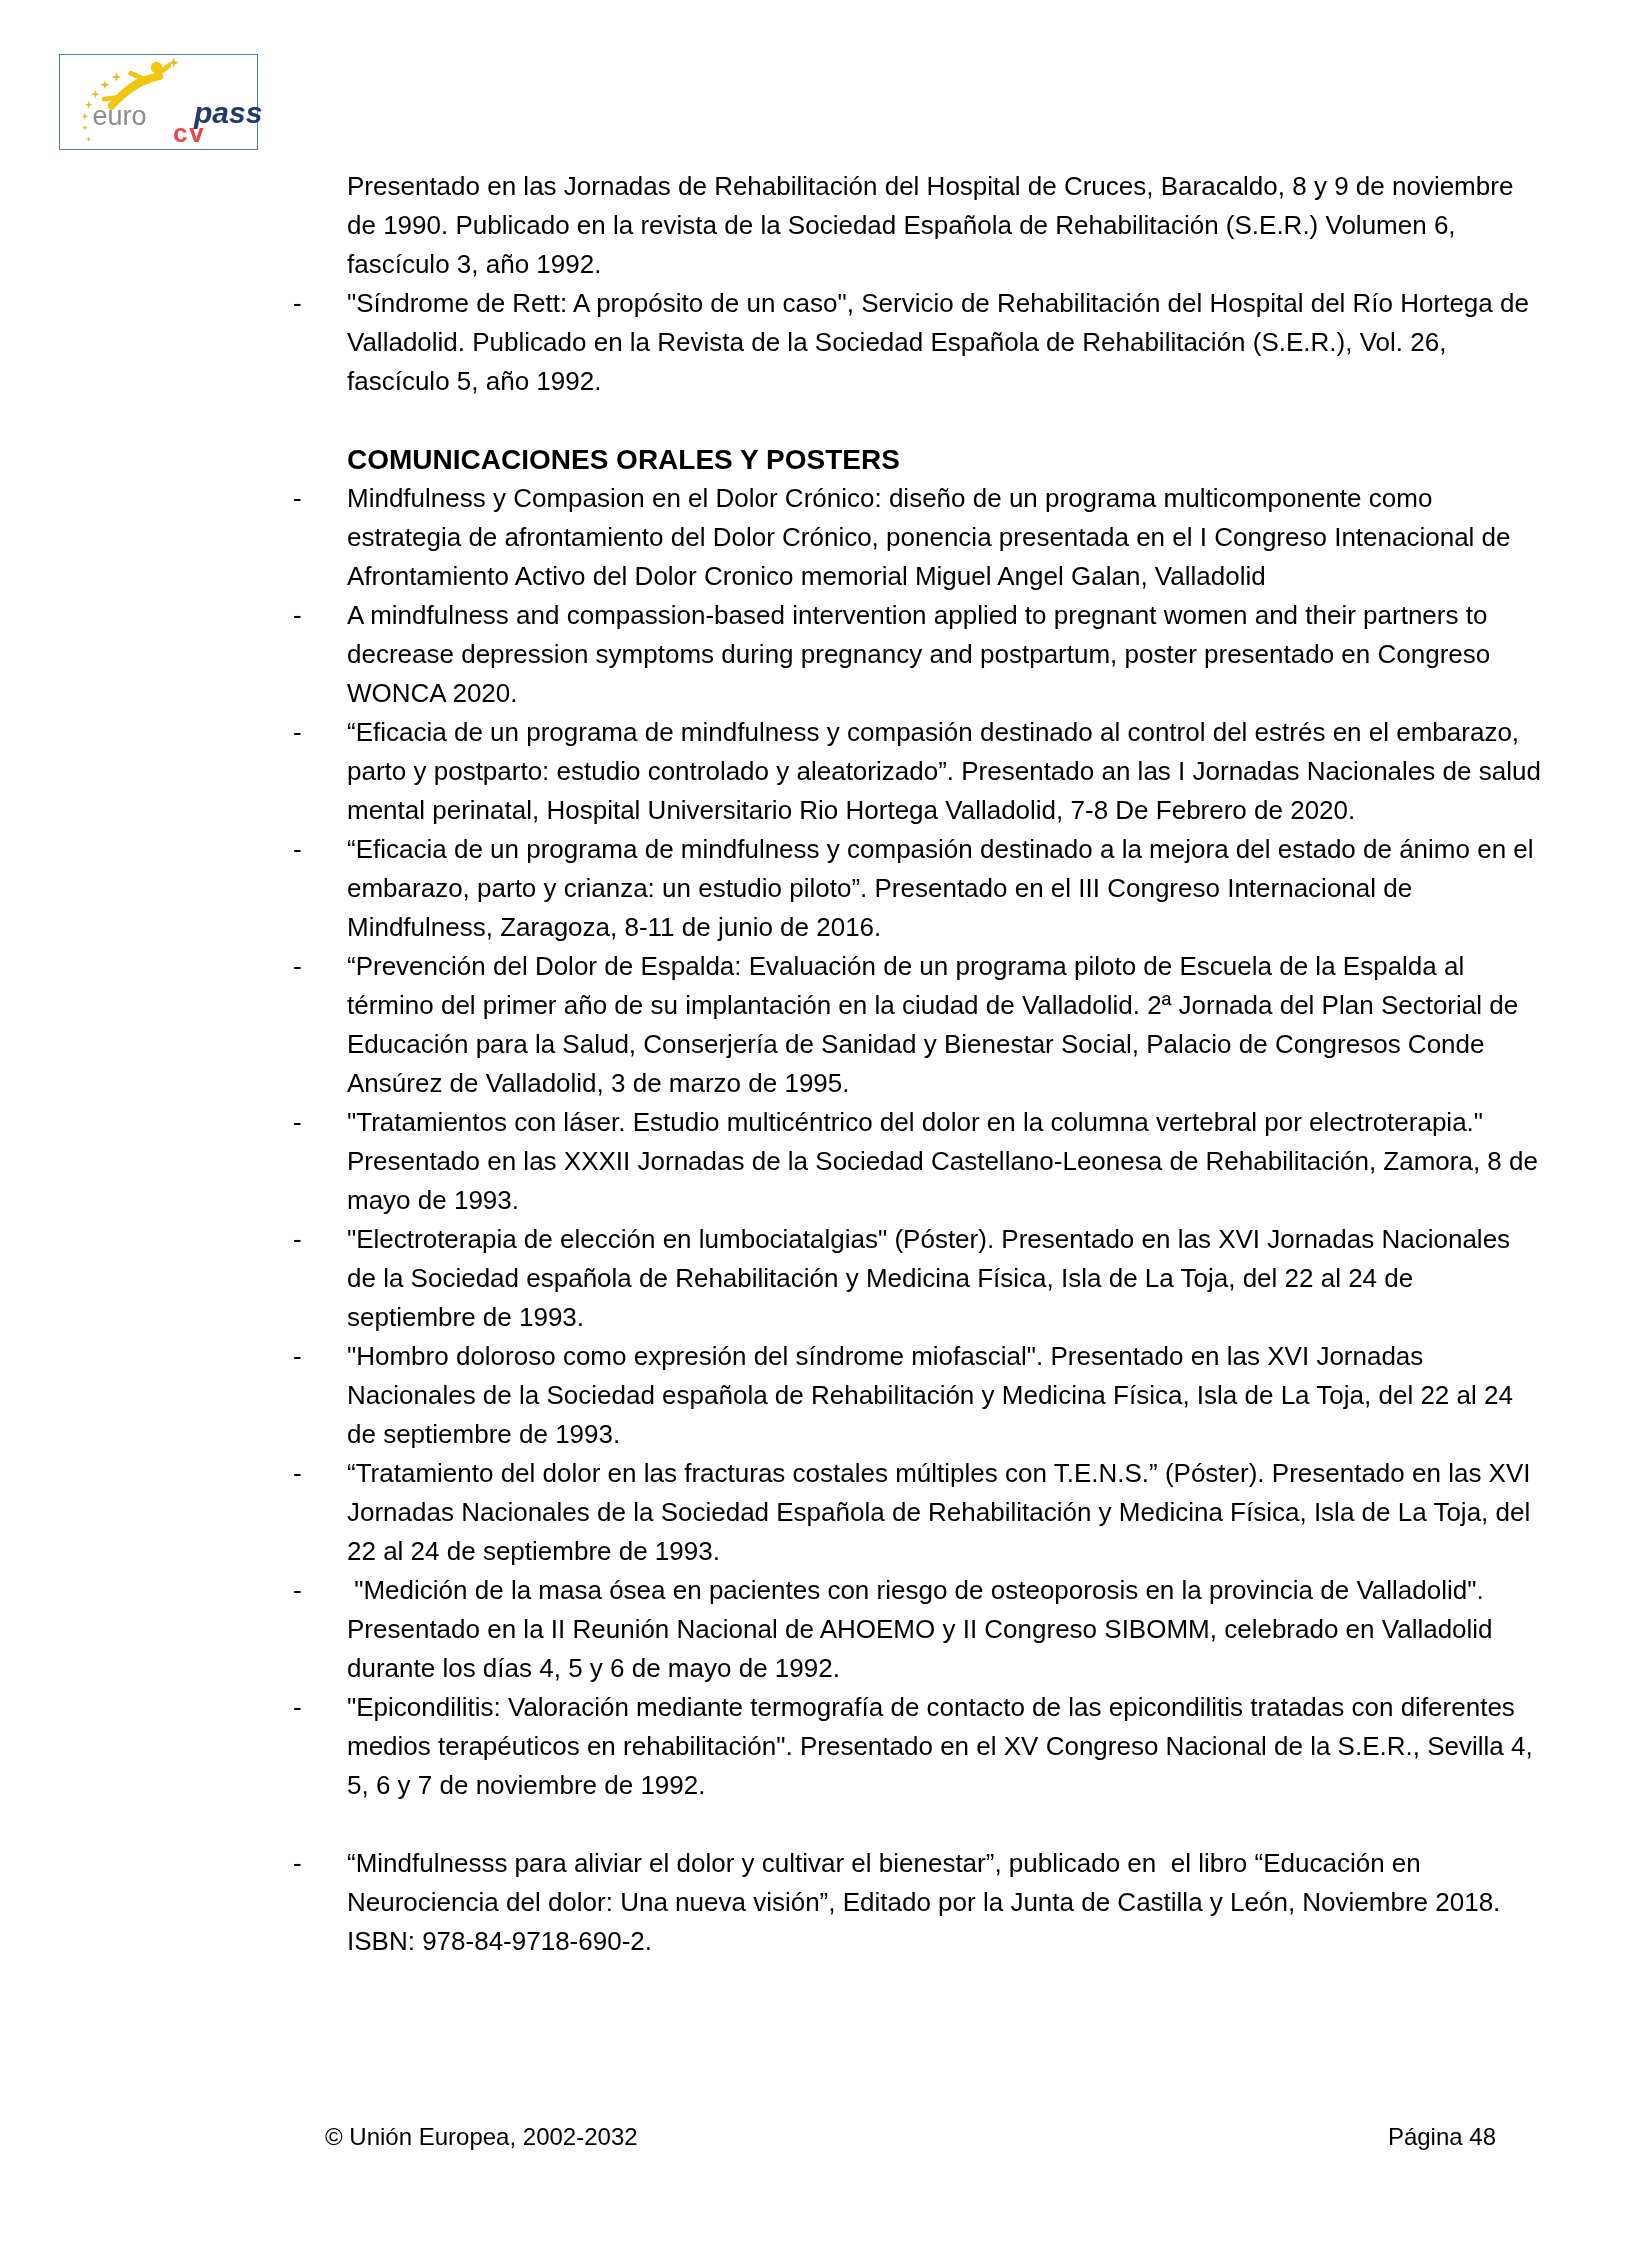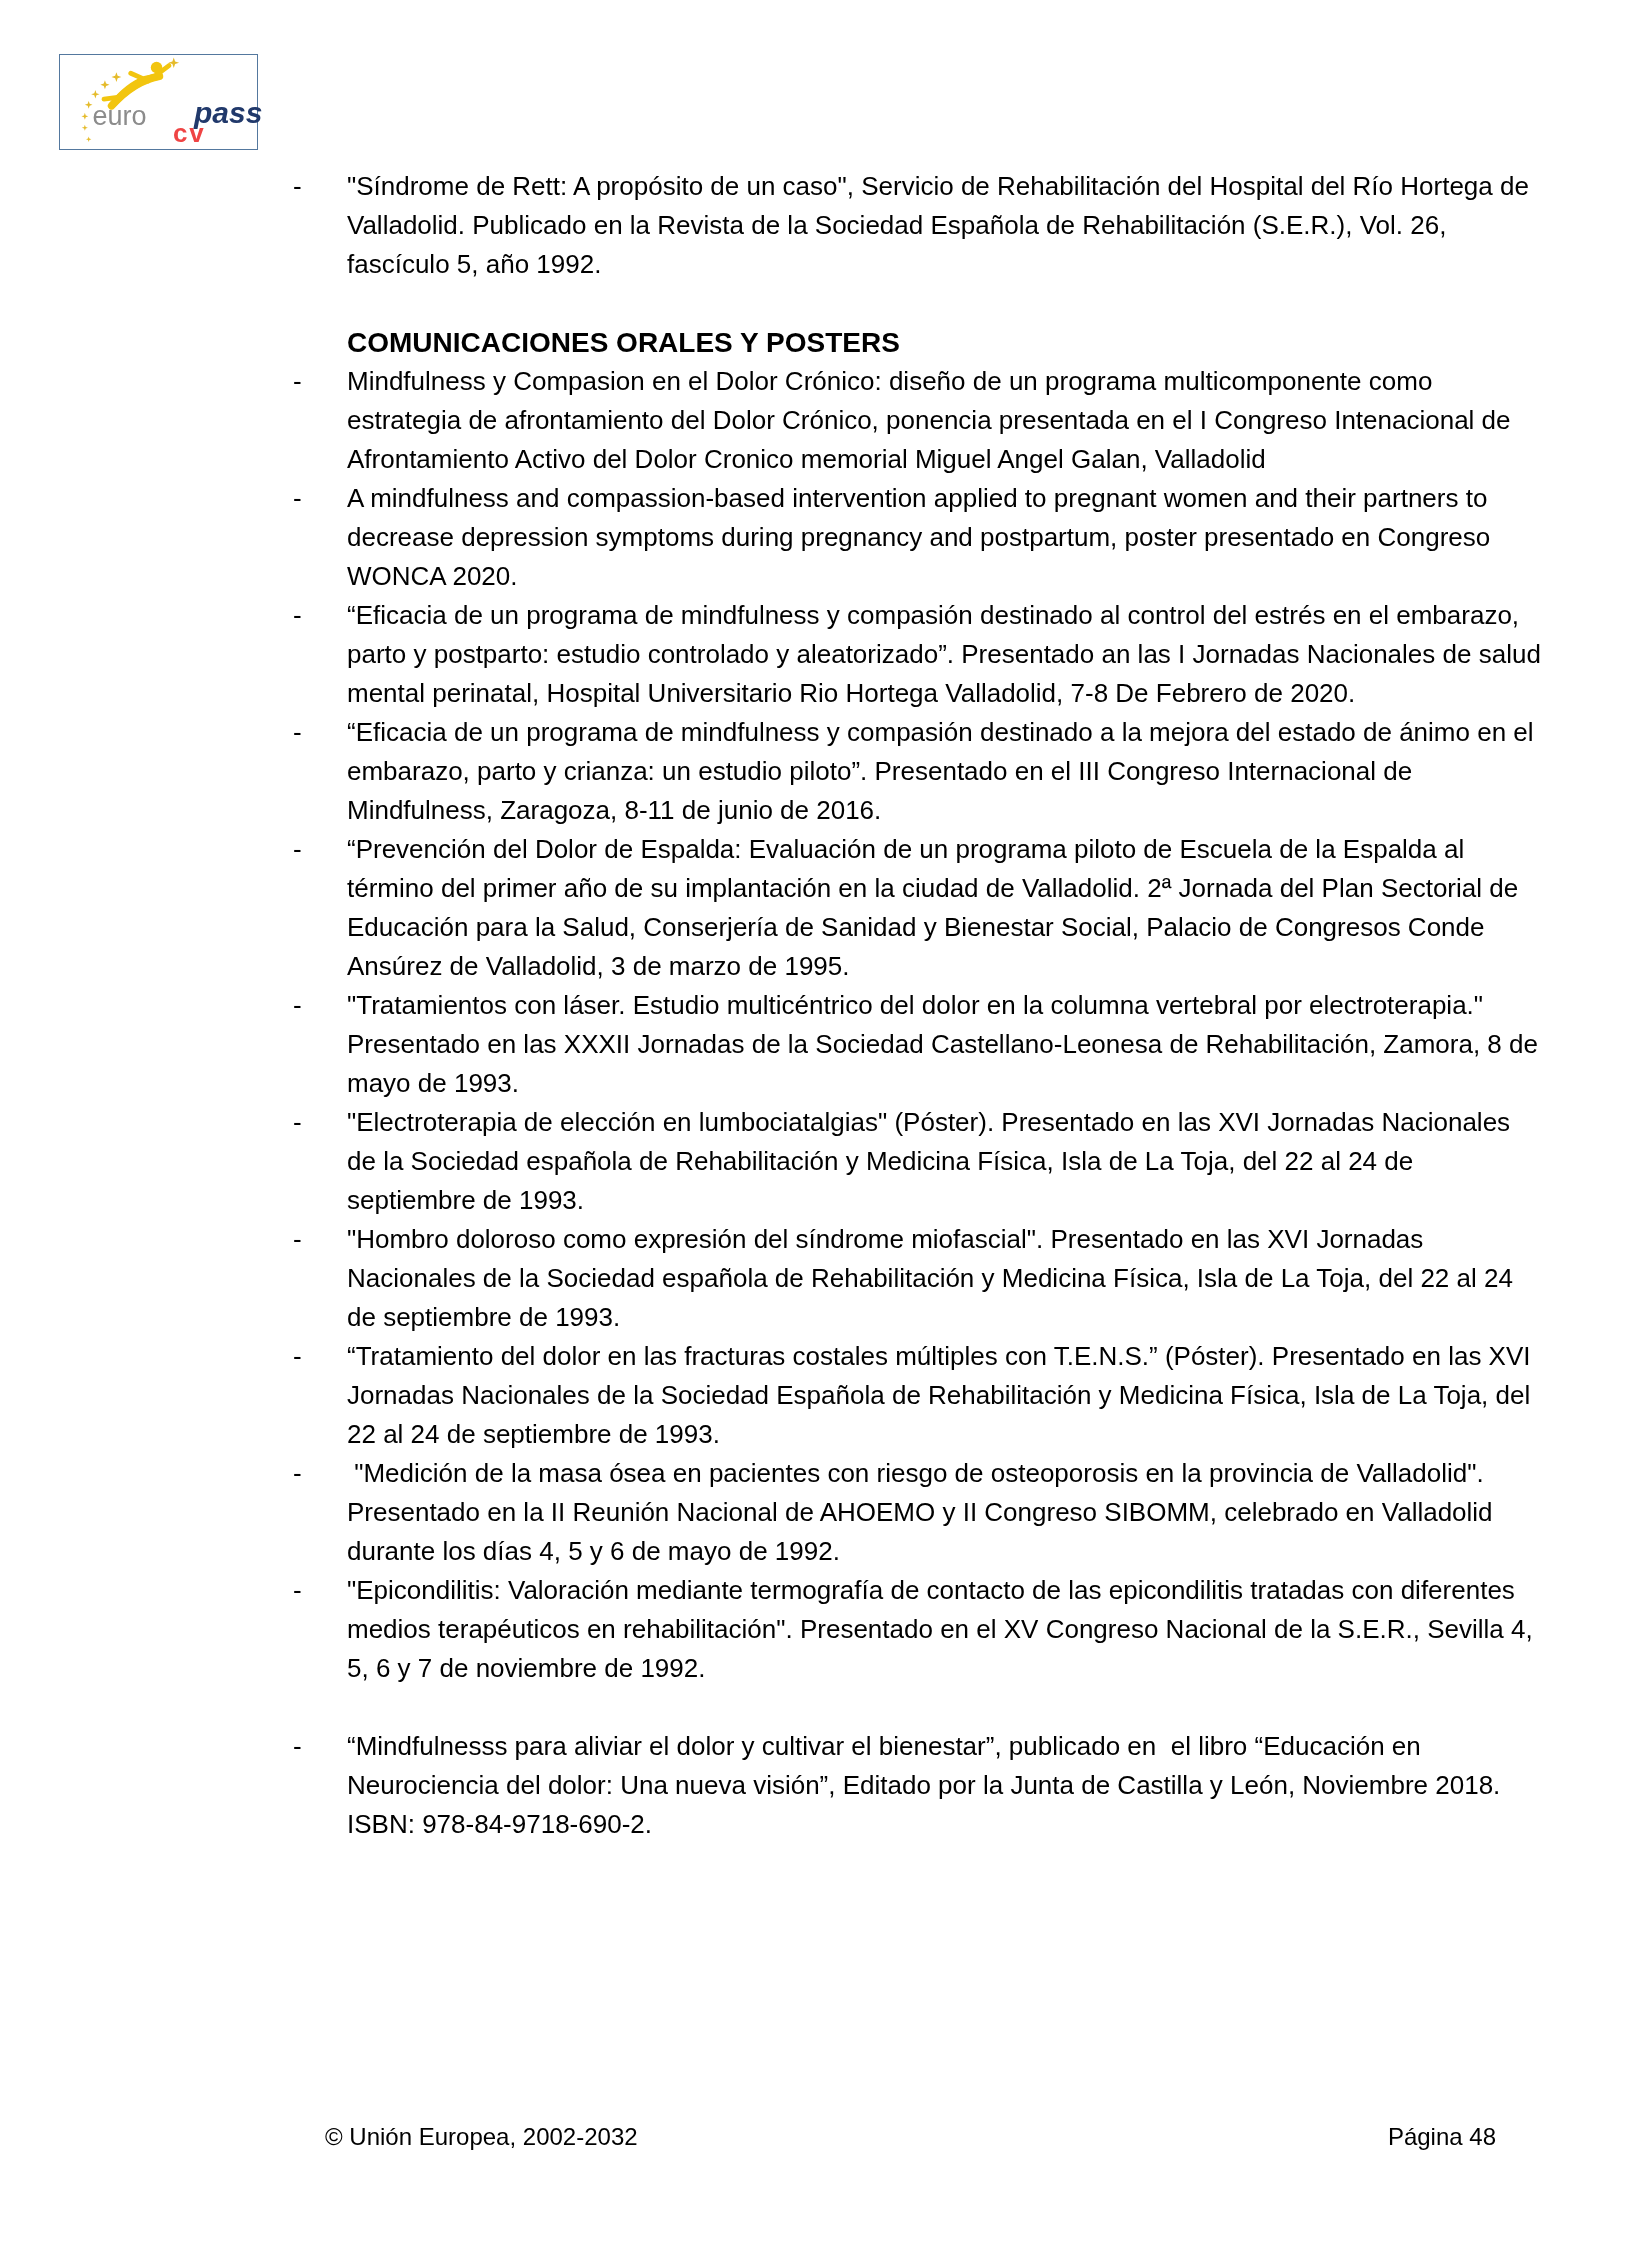--- a/index.html
+++ b/index.html
@@ -93,20 +93,23 @@
     </svg>
     <span class="logo-euro">euro</span>
     <span class="logo-pass">pass</span>
     <span class="logo-cv">cv</span>
   </div>
 
 
   <div class="content">
 
     <div class="item">
+      <span class="txt">Presentado en las Jornadas de Rehabilitación del Hospital de Cruces, Baracaldo, 8 y 9 de noviembre de 1990. Publicado en la revista de la Sociedad Española de Rehabilitación (S.E.R.) Volumen 6, fascículo 3, año 1992.</span>
+    </div>
+    <div class="item">
       <span class="dash">-</span>
       <span class="txt">"Síndrome de Rett: A propósito de un caso", Servicio de Rehabilitación del Hospital del Río Hortega de Valladolid. Publicado en la Revista de la Sociedad Española de Rehabilitación (S.E.R.), Vol. 26, fascículo 5, año 1992.</span>
     </div>
 
     <div class="section">
       <div class="section-heading">COMUNICACIONES ORALES Y POSTERS</div>
       <div class="item">
         <span class="dash">-</span>
         <span class="txt">Mindfulness y Compasion en el Dolor Crónico: diseño de un programa multicomponente como estrategia de afrontamiento del Dolor Crónico, ponencia presentada en el I Congreso Intenacional de Afrontamiento Activo del Dolor Cronico memorial Miguel Angel Galan, Valladolid</span>
       </div>

